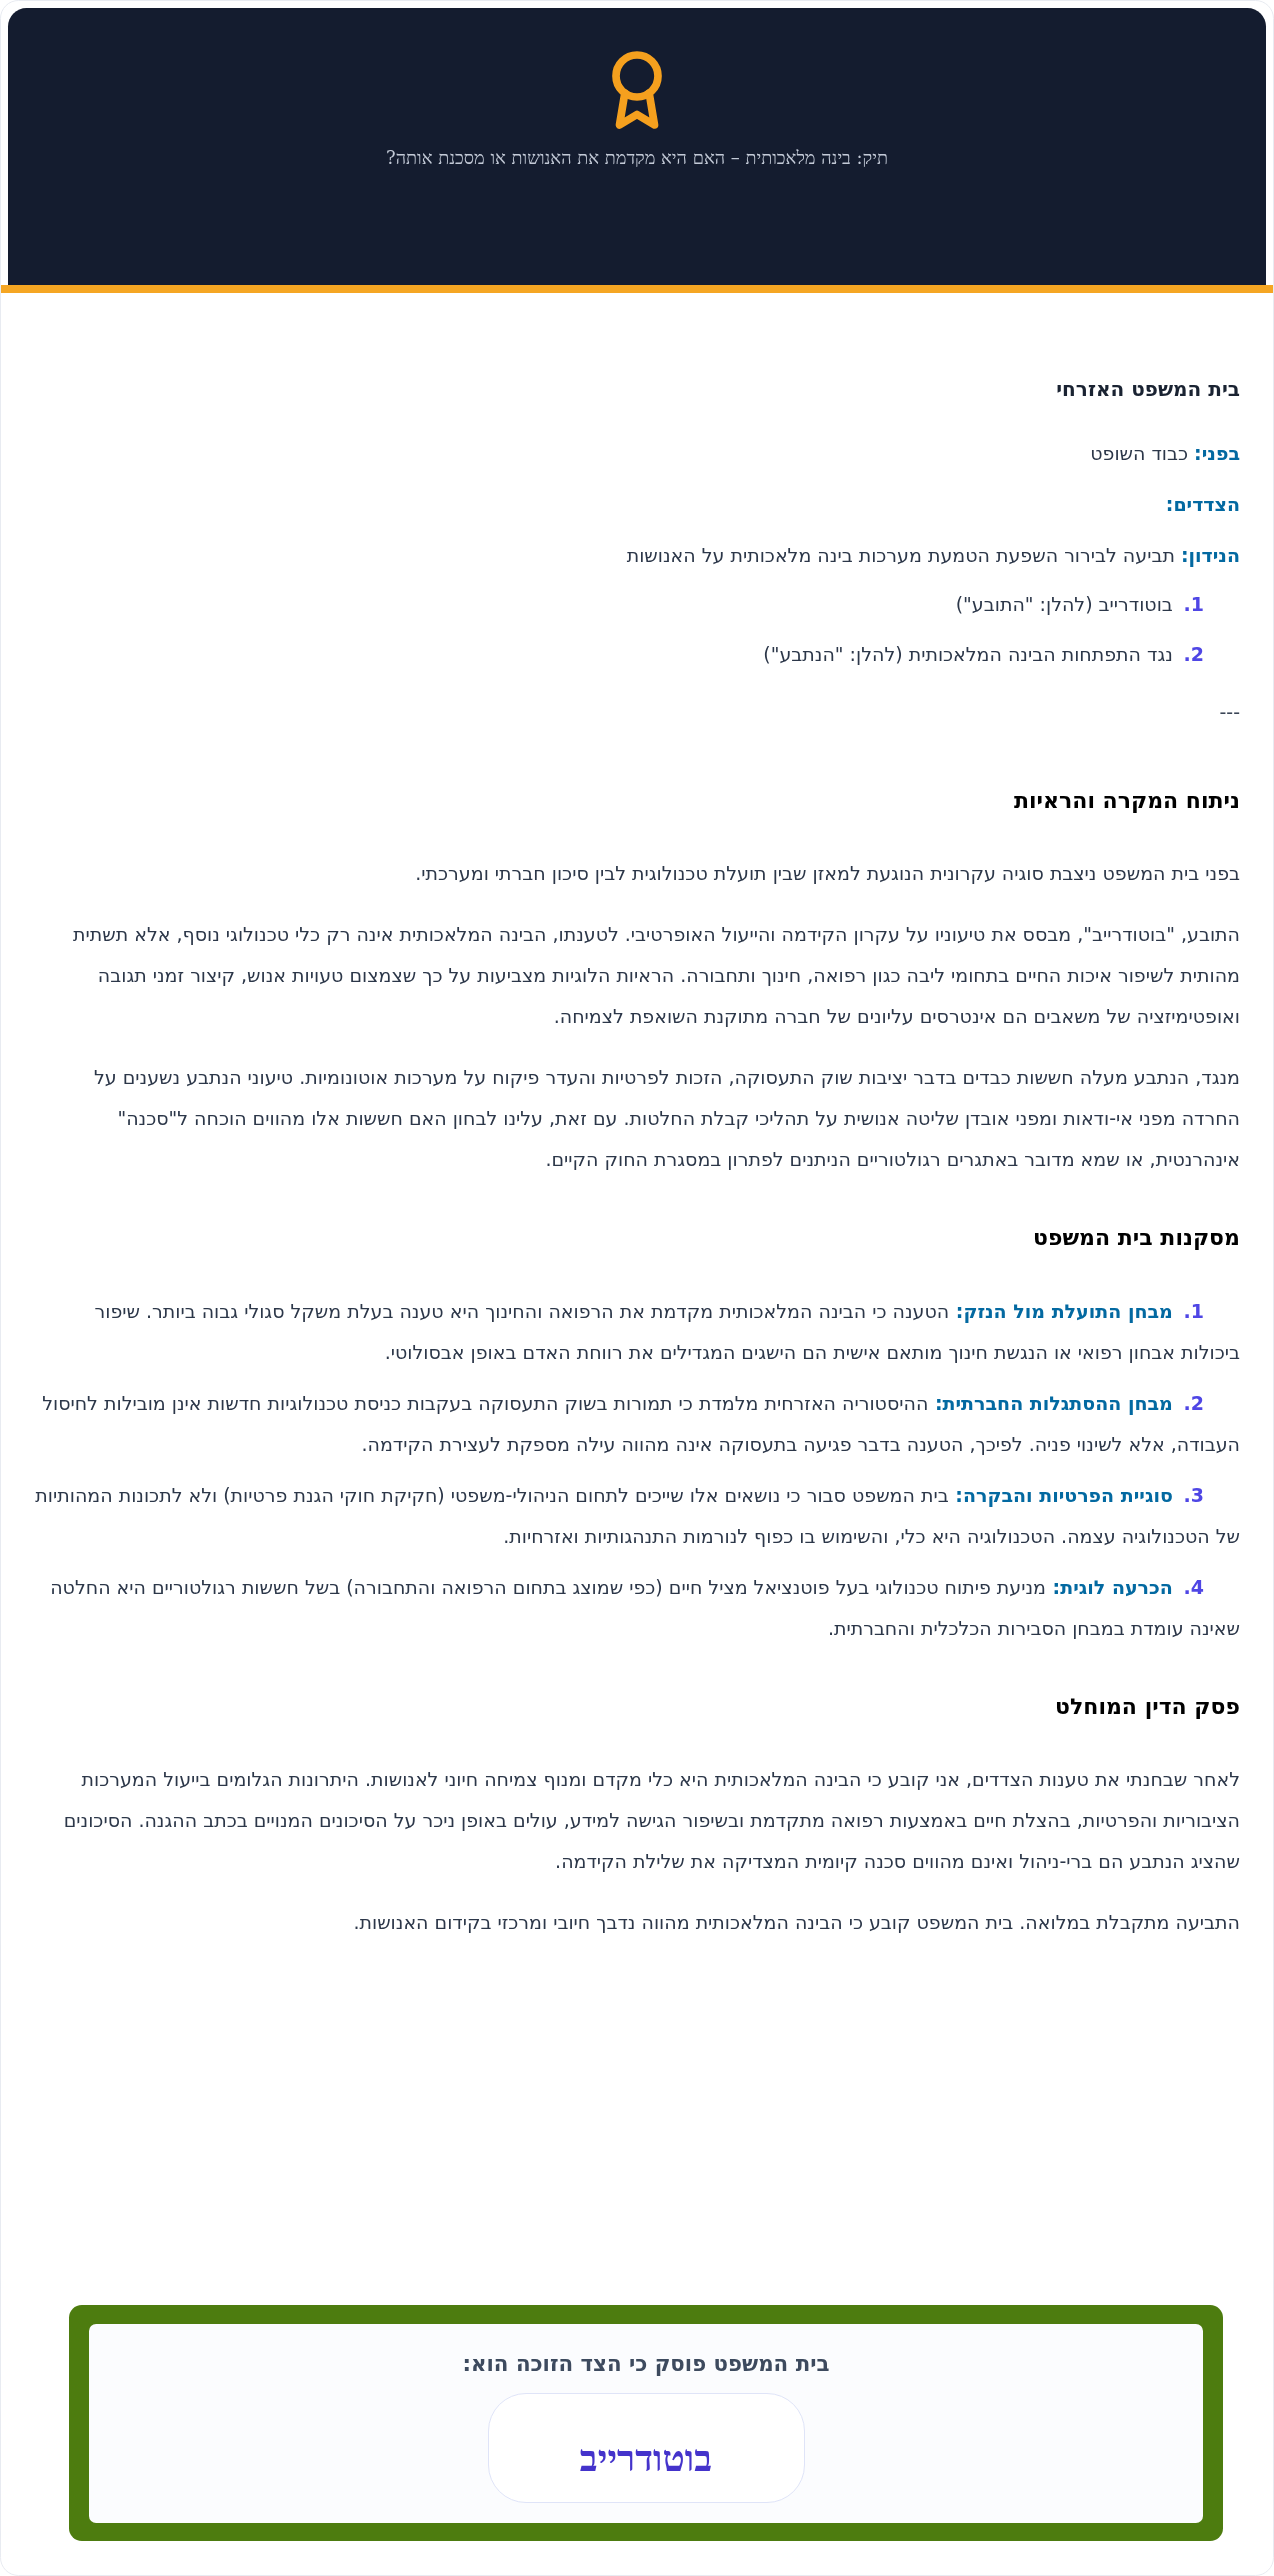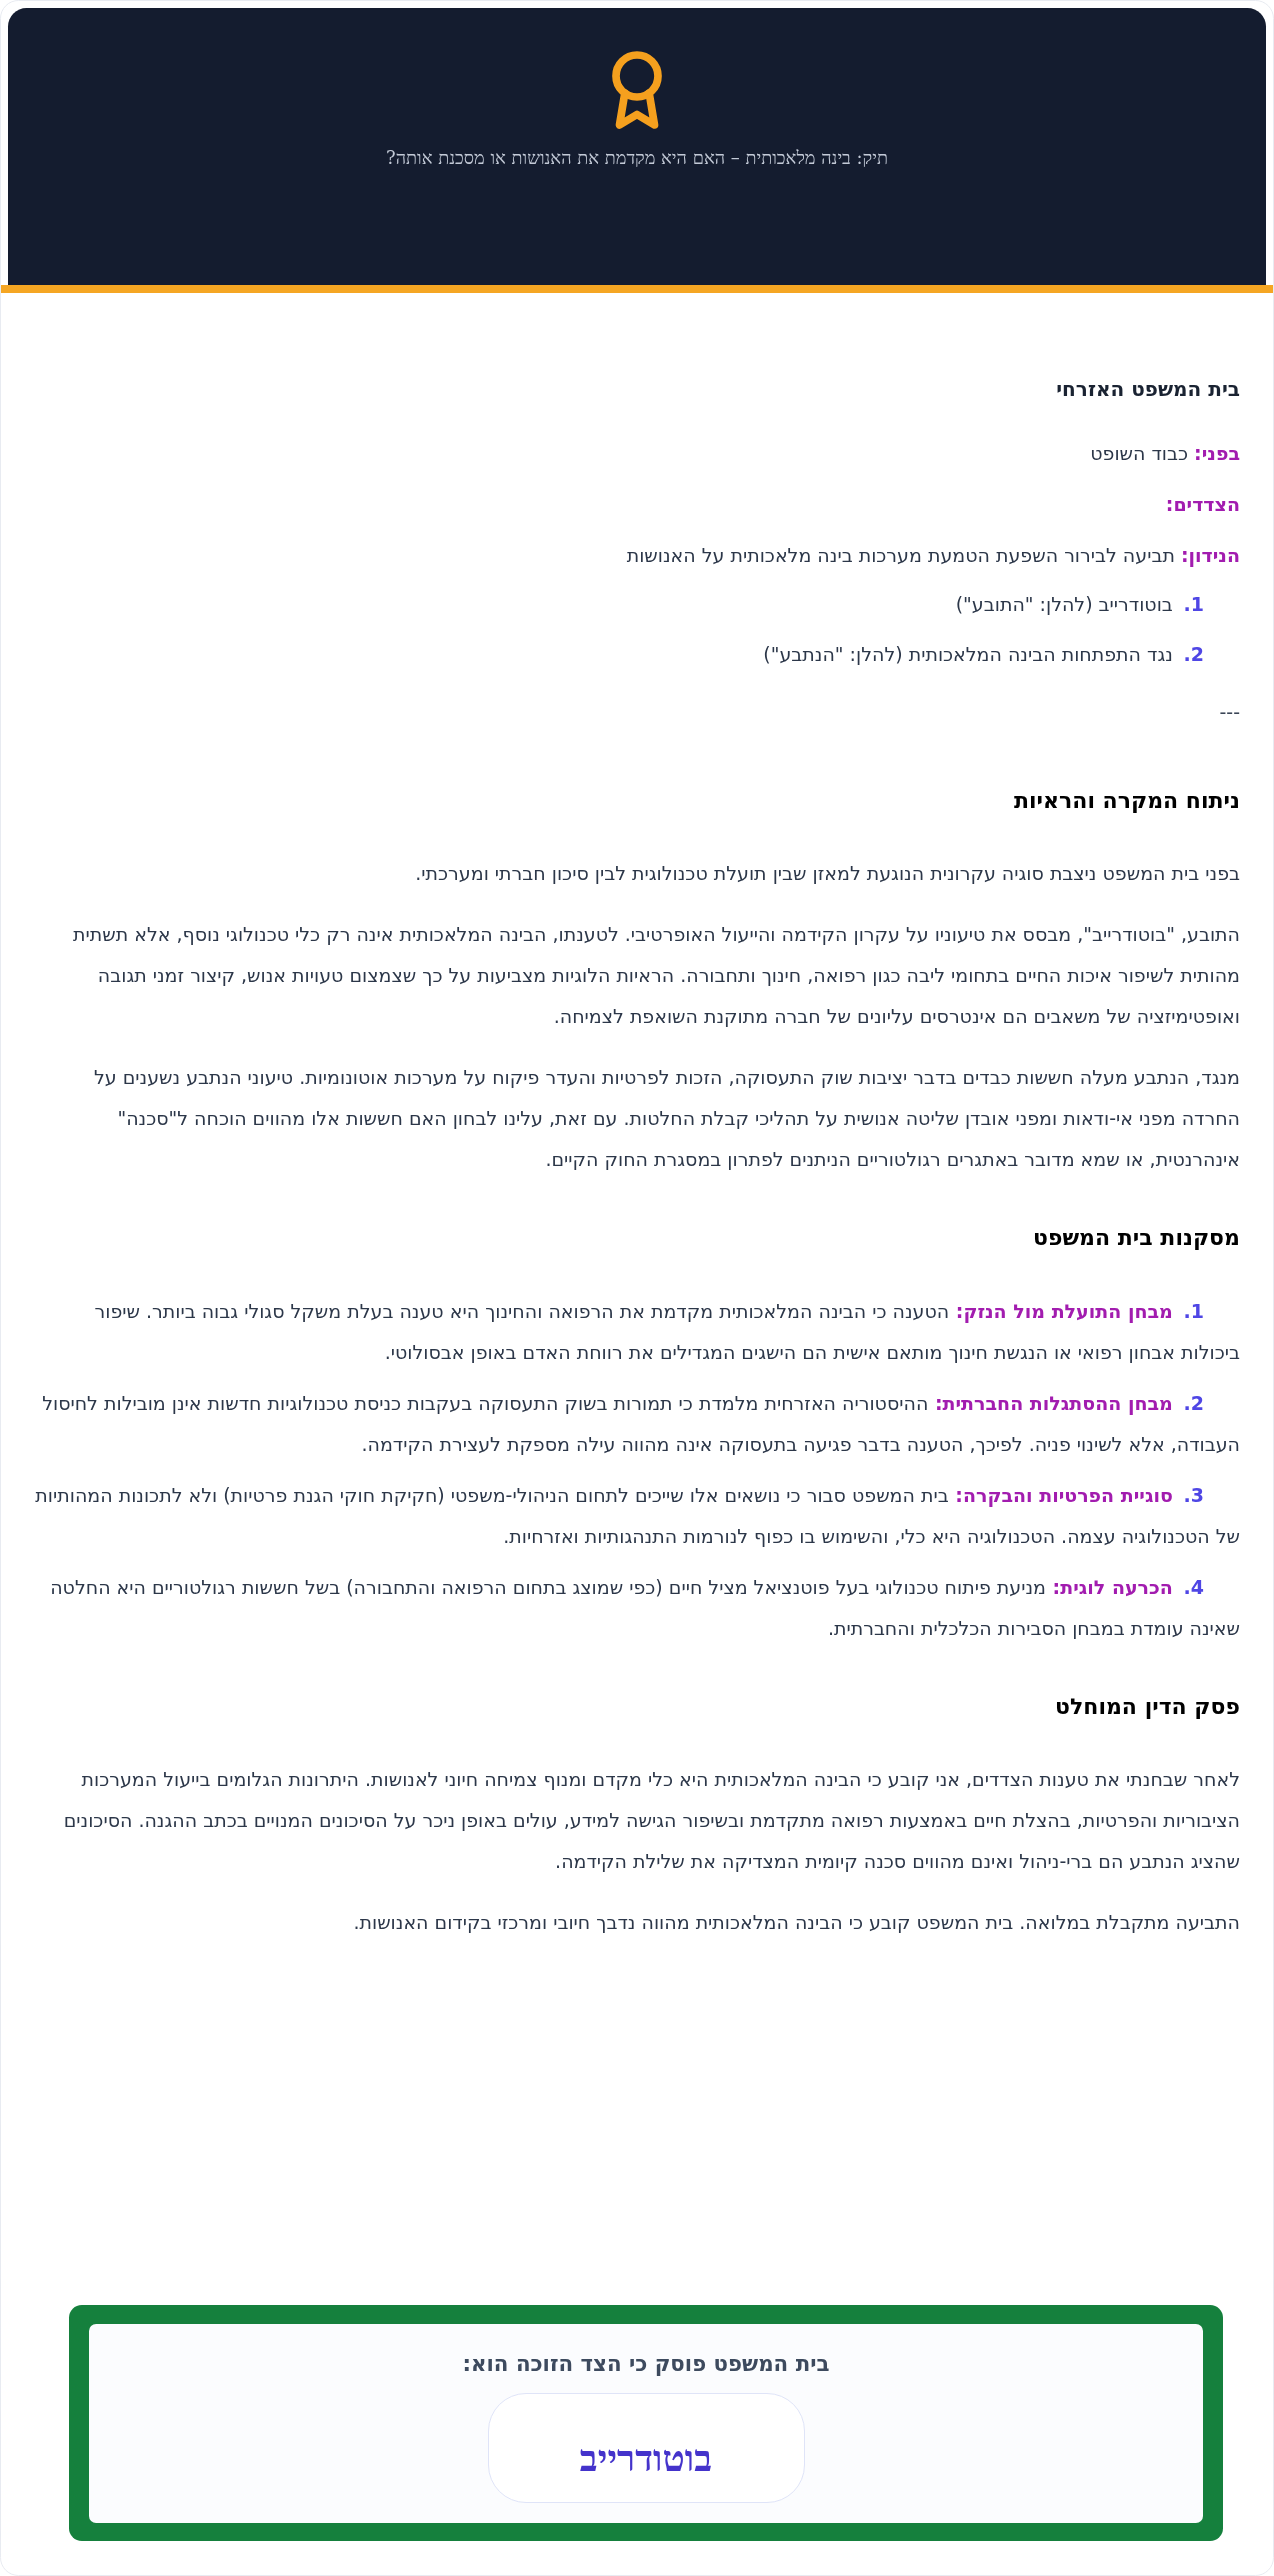--- a/index.html
+++ b/index.html
@@ -22,35 +22,35 @@
   .header-subtitle{
     font-family:"DejaVu Serif","Liberation Serif",serif;
     color:#c3cad7;font-size:18px;line-height:23px;margin-top:11.4px;
   }
   .accent-bar{height:7.8px;background:#f5a623;}
   
   .content{padding:0 33px;color:#2c3749;font-size:19px;}
   .court-title{font-size:20px;font-weight:700;color:#1a2332;margin-top:84px;line-height:24px;}
   .kv{margin-top:40px;line-height:24px;}
   .kv + .kv{margin-top:27px;}
-  .kv b,.lead{color:#a21caf;}
+  .kv b,.lead{color:#0369a1;}
   .parties-list{margin-top:1.4px;}
   .pli{margin-top:25.6px;line-height:24px;text-indent:36px;}
   .num{color:#4f46e5;font-weight:700;margin-left:10.7px;}
   .divider{margin-top:34px;line-height:24px;color:#3a4556;}
   .section-heading{font-size:22px;font-weight:700;color:#000000;margin:63px 0 0;line-height:28.4px;}
   .section-heading.tight{margin-top:44px;}
   .paras .para{margin-top:20px;line-height:41px;}
   .paras .para:first-child{margin-top:38px;}
   .olist .oli{margin-top:10px;line-height:41px;text-indent:36px;}
   .olist .oli:first-child{margin-top:38px;}
   
   .verdict-outer{
     position:absolute;left:68px;right:50px;top:2304px;height:236px;
-    background:#15803d;border-radius:12.8px;padding:18.5px 20px;box-sizing:border-box;
+    background:#4d7c0f;border-radius:12.8px;padding:18.5px 20px;box-sizing:border-box;
   }
   .verdict-inner{
     background:#fbfcfe;border-radius:7.1px;height:100%;box-sizing:border-box;
     text-align:center;padding-top:27px;
   }
   .verdict-label{font-size:21.3px;font-weight:700;color:#3d4a5e;line-height:25.6px;}
   .winner-pill{
     display:flex;align-items:center;justify-content:center;
     margin:17px auto 0;width:317px;height:110px;box-sizing:border-box;
     background:#ffffff;border:1.4px solid #dfe4f8;border-radius:38px;

